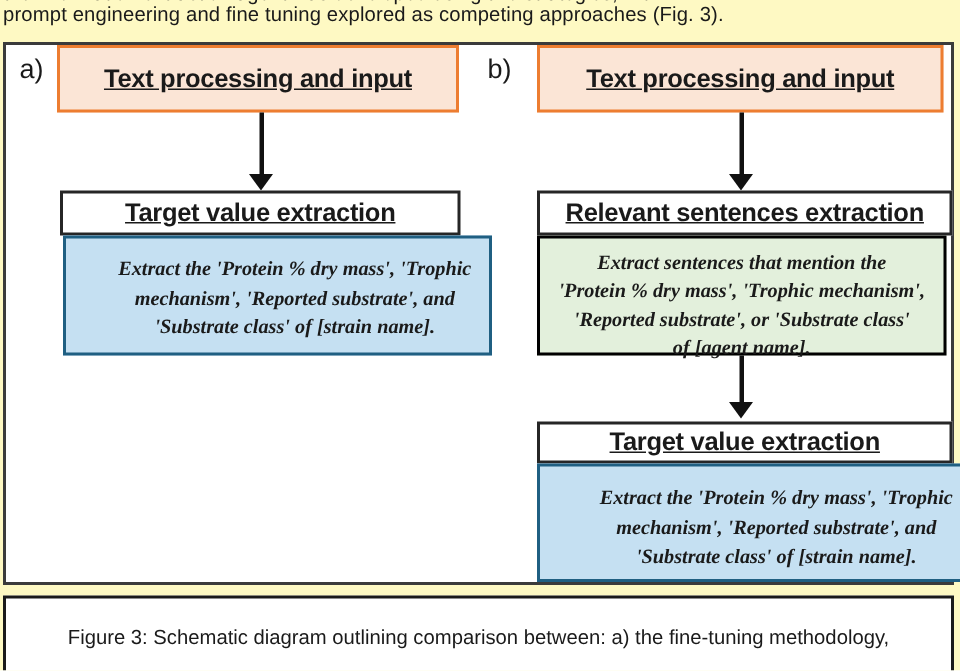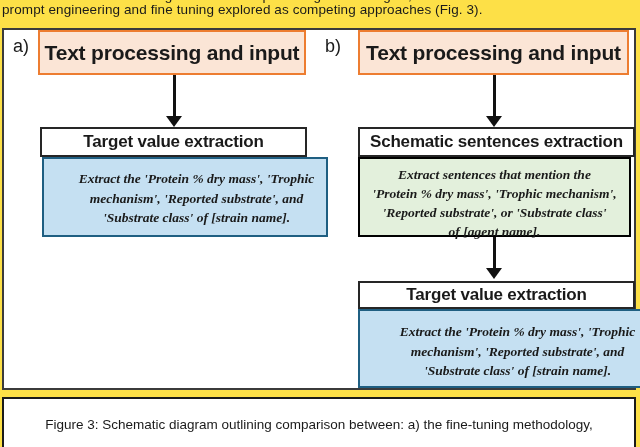--- a/index.html
+++ b/index.html
@@ -1,38 +1,38 @@
 <!DOCTYPE html>
 <html><head>
 <meta charset="utf-8">
 <style>
   html,body{margin:0;padding:0;background:#ffffff;}
   .page{
-    position:relative;width:640px;height:447px;background:#fde047;
+    position:relative;width:640px;height:447px;background:#fef9c3;
     overflow:hidden;font-family:"Liberation Sans",sans-serif;color:#1a1a1a;
   }
   .clip-line{position:absolute;left:2px;top:-12px;font-size:13.5px;white-space:nowrap;}
   .intro{position:absolute;left:2px;top:2px;font-size:13.5px;white-space:nowrap;letter-spacing:0.1px;}
 
   .figure-box{
     position:absolute;left:2px;top:28px;width:630px;height:358px;
     border:2px solid #3b3b3b;background:#ffffff;
   }
   .panel-label{position:absolute;font-size:18px;}
 
   .input-box{
     position:absolute;top:0;height:41px;
     background:#FBE5D6;border:2px solid #ED7D31;
     display:flex;align-items:center;justify-content:center;
   }
-  .input-box .t{font-weight:bold;font-size:21px;letter-spacing:-0.2px;}
+  .input-box .t{font-weight:bold;font-size:17px;letter-spacing:-0.2px;text-decoration:underline;}
 
   .step-header{
     position:absolute;background:#ffffff;border:2px solid #262626;
-    display:flex;align-items:center;justify-content:center;
+    display:flex;align-items:center;justify-content:center;text-decoration:underline;
   }
   .step-header .t{font-weight:bold;font-size:17px;letter-spacing:-0.2px;}
 
   .prompt-box{
     position:absolute;text-align:center;
     font-family:"Liberation Serif",serif;font-style:italic;font-weight:bold;
     font-size:13.5px;line-height:19.5px;box-sizing:content-box;
   }
   .prompt-box.blue{background:#C5E0F2;border:2px solid #1F5F82;padding-left:23px;}
   .prompt-box.green{background:#E3F0DC;border:2px solid #000000;}
@@ -86,21 +86,21 @@
     <div class="input-box" style="left:354px;width:267px;">
       <span class="t">Text processing and input</span>
     </div>
 
     <div class="arrow" style="left:482px;top:45px;height:52px;">
       <div class="arrow-line"></div>
       <div class="arrow-head"></div>
     </div>
 
     <div class="step-header" style="left:354px;top:97px;width:273px;height:26px;">
-      <span class="t">Schematic sentences extraction</span>
+      <span class="t">Relevant sentences extraction</span>
     </div>
 
     <div class="prompt-box green" style="left:354px;top:127px;width:269px;height:70px;padding-top:6px;line-height:19px;">
       <div class="prompt-line">Extract sentences that mention the</div>
       <div class="prompt-line">'Protein % dry mass', 'Trophic mechanism',</div>
       <div class="prompt-line">'Reported substrate', or 'Substrate class'</div>
       <div class="prompt-line">of [agent name].</div>
     </div>
 
     <div class="arrow" style="left:482px;top:207px;height:42px;">

